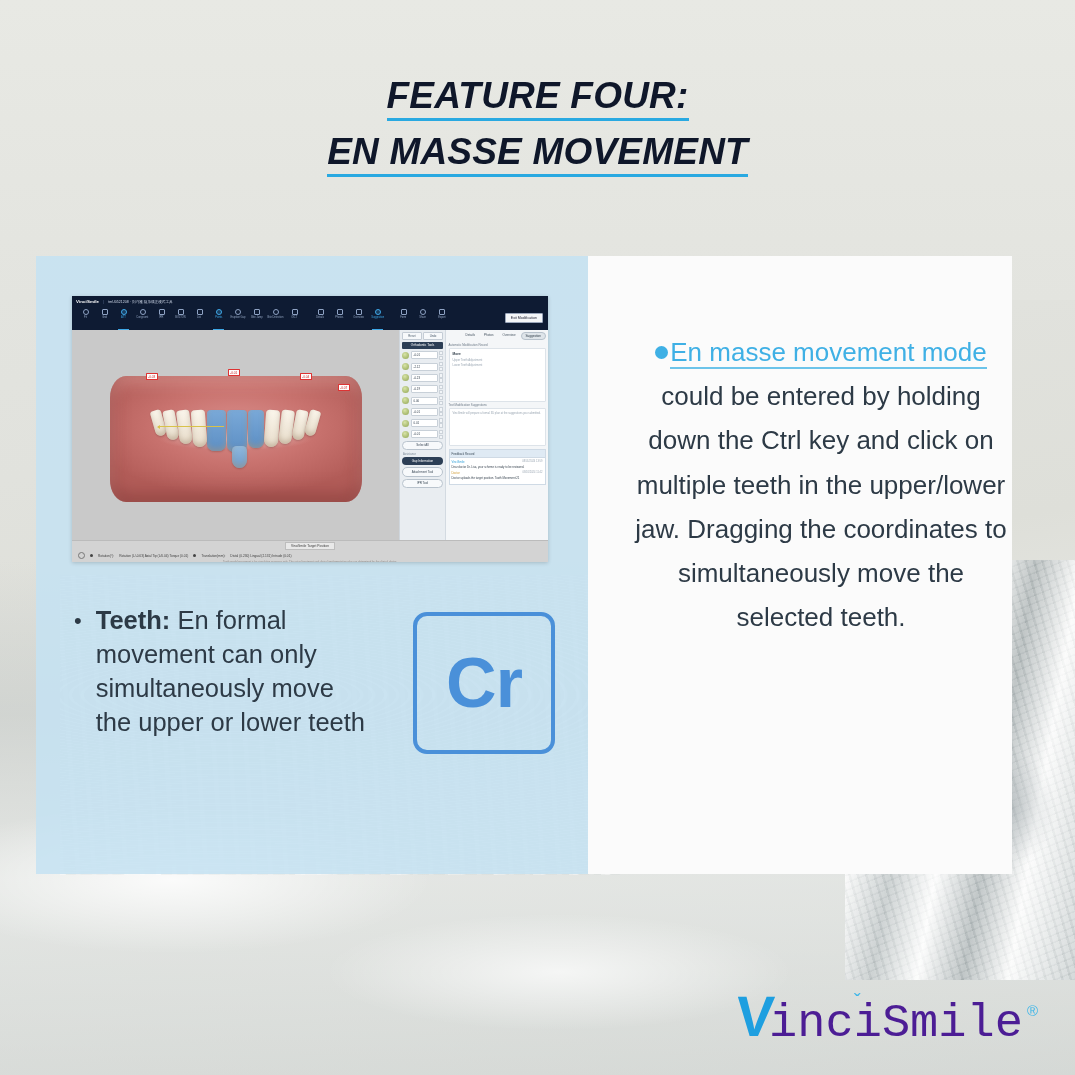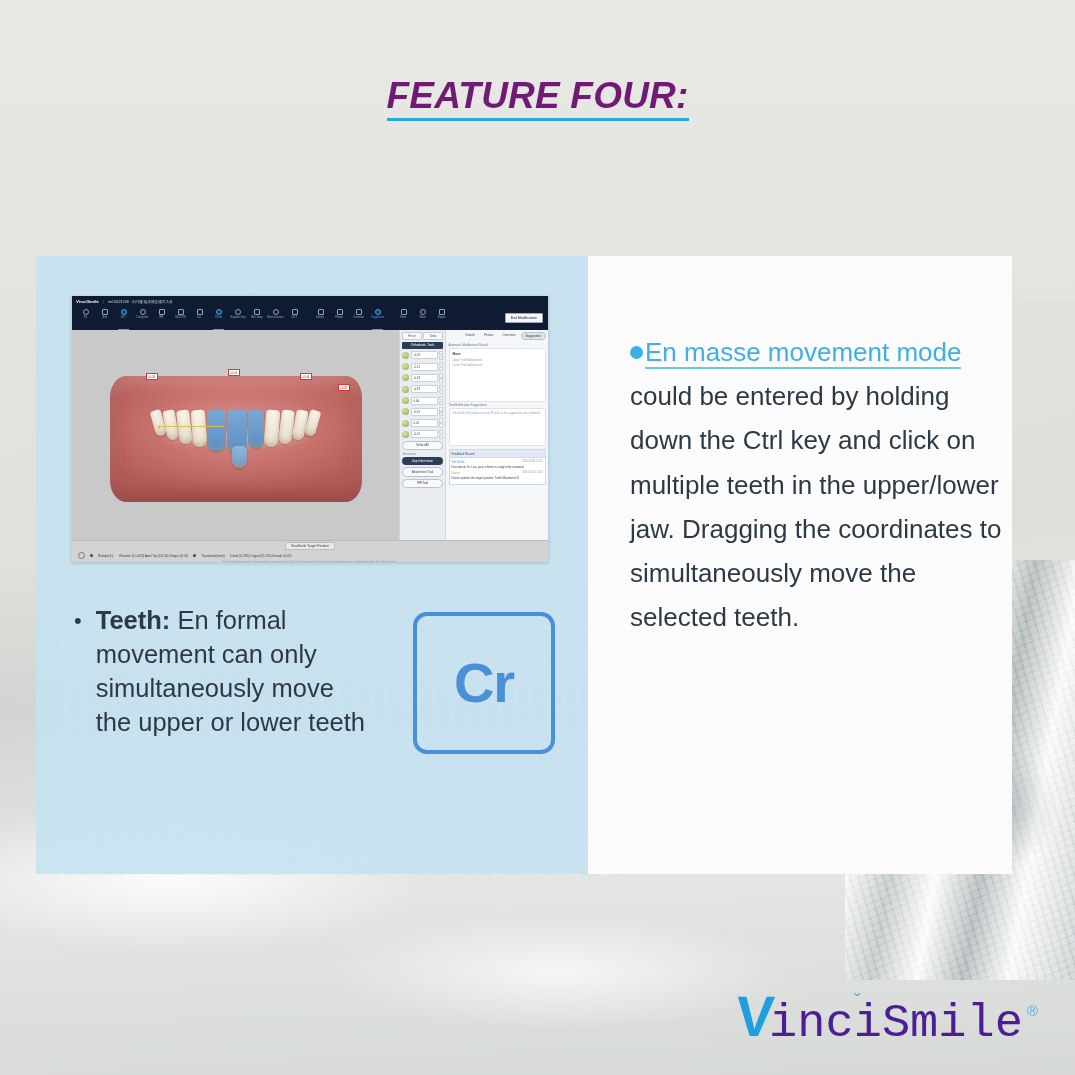--- a/index.html
+++ b/index.html
@@ -37,21 +37,21 @@
   #bg .topfade{position:absolute;left:0;right:0;top:0;height:300px;
       background:linear-gradient(180deg,#e8e9e4,#e3e4df);}
 
   
   .title-wrap{position:absolute;left:0;right:0;top:76px;text-align:center;z-index:5;}
   .title-line{
      display:inline-block;
      font-family:"Liberation Sans",sans-serif;
      font-weight:bold;font-style:italic;
      font-size:37px;letter-spacing:.2px;
-     color:#701a75;
+     color:#0f172a;
      border-bottom:3px solid #29a9e1;
      padding-bottom:2px;line-height:1.08;
   }
   .title-line.l2{font-size:37px;margin-top:11px;}
 
   
   #panel-left{position:absolute;left:36px;top:256px;width:552px;height:618px;
       background:rgba(197,226,242,.86);z-index:4;}
   #panel-right{position:absolute;left:588px;top:256px;width:424px;height:618px;
       background:#fbfbfb;z-index:4;}
@@ -156,26 +156,26 @@
   
   #note{position:absolute;left:74px;top:604px;width:300px;z-index:7;display:flex;gap:14px;}
   #note .bul{color:#2d3a46;font-size:22px;line-height:1;padding-top:6px;}
   #note .txt{font-size:25.5px;line-height:1.33;color:#2d3a46;}
   #note .txt b{font-weight:bold;}
 
   
   #crkey{position:absolute;left:413px;top:612px;width:134px;height:134px;z-index:7;
       border:4px solid #4a90d9;border-radius:14px;
       display:flex;align-items:center;justify-content:center;}
-  #crkey span{font-size:56px;font-weight:bold;color:#4a90d9;line-height:1;
+  #crkey span{font-size:70px;font-weight:bold;color:#4a90d9;line-height:1;
       letter-spacing:-1px;font-family:"Liberation Sans",sans-serif;}
 
   
   #rtext{position:absolute;left:630px;top:330px;width:382px;z-index:7;
-      font-size:26px;line-height:1.70;color:#2d3a46;}
+      font-size:26px;line-height:1.70;color:#2d3a46;text-align:center;}
   #rtext .dot{display:inline-block;width:13px;height:13px;border-radius:50%;
       background:#3fb0e5;vertical-align:middle;margin-right:2px;position:relative;top:-2px;}
   #rtext .hl{color:#3fb0e5;border-bottom:2px solid #6cc4ea;}
 
   
   #logo{position:absolute;right:36px;bottom:28px;z-index:8;display:flex;align-items:baseline;}
   #logo .v{font-size:57px;font-weight:bold;color:#1e9fe0;line-height:.9;
       font-family:"Liberation Sans",sans-serif;transform:skewX(-4deg);}
   #logo .rest{font-size:47px;color:#4c1d95;line-height:1;position:relative;left:-5px;
       font-family:Liberation Mono, monospace;}
@@ -190,20 +190,21 @@
   <div class="topfade"></div>
   <div class="sheen"></div>
   <div class="ripple"></div>
   <div class="ice"></div>
   <div class="ice2"></div>
 </div>
 
 <div class="title-wrap">
   <div class="title-line l1">FEATURE FOUR:</div>
   <br>
+  <div class="title-line l2">EN MASSE MOVEMENT</div>
 </div>
 
 <div id="panel-left"></div>
 <div id="panel-right"></div>
 
 <div id="app">
 
   <div class="titlebar">
     <span class="tb-logo">VinciSmile</span>
     <span class="tb-sep">|</span>

